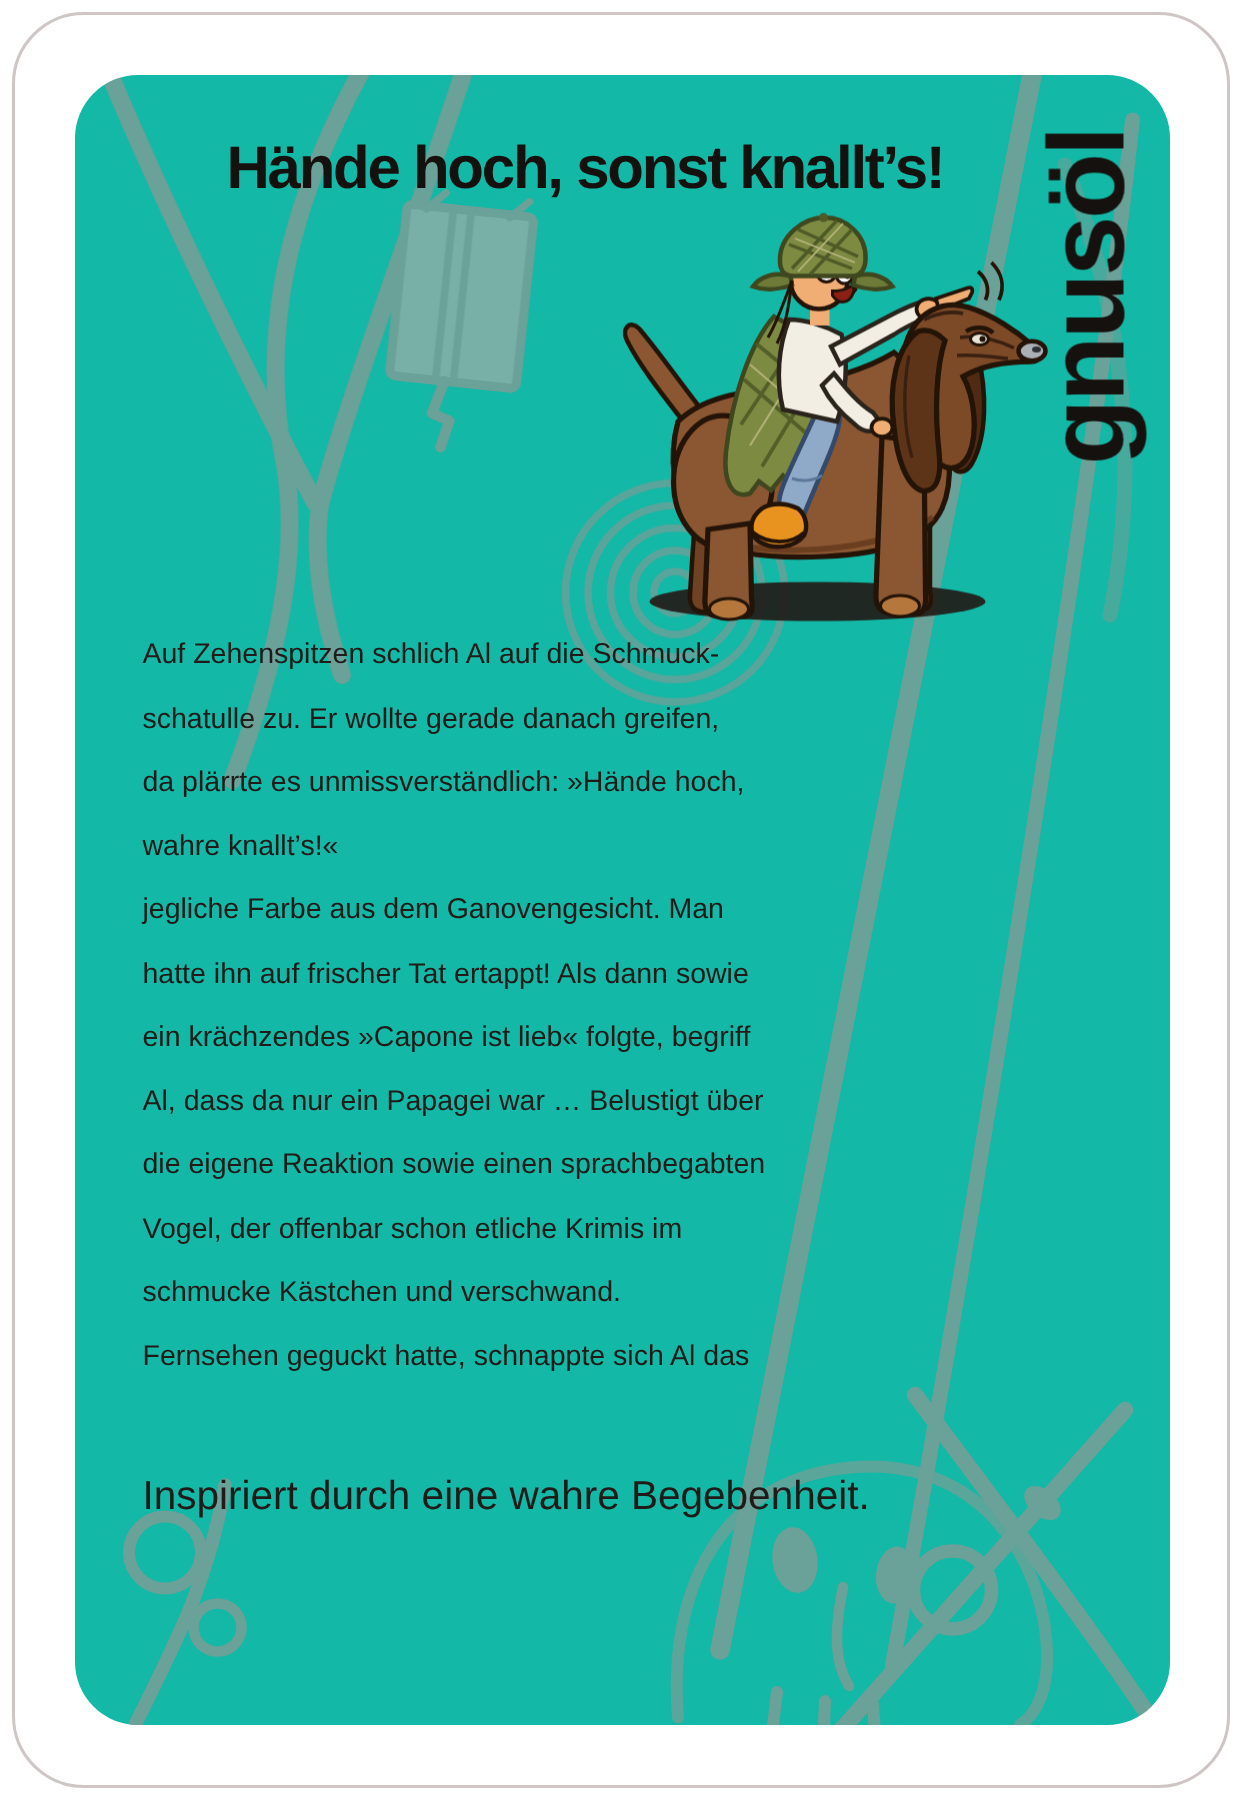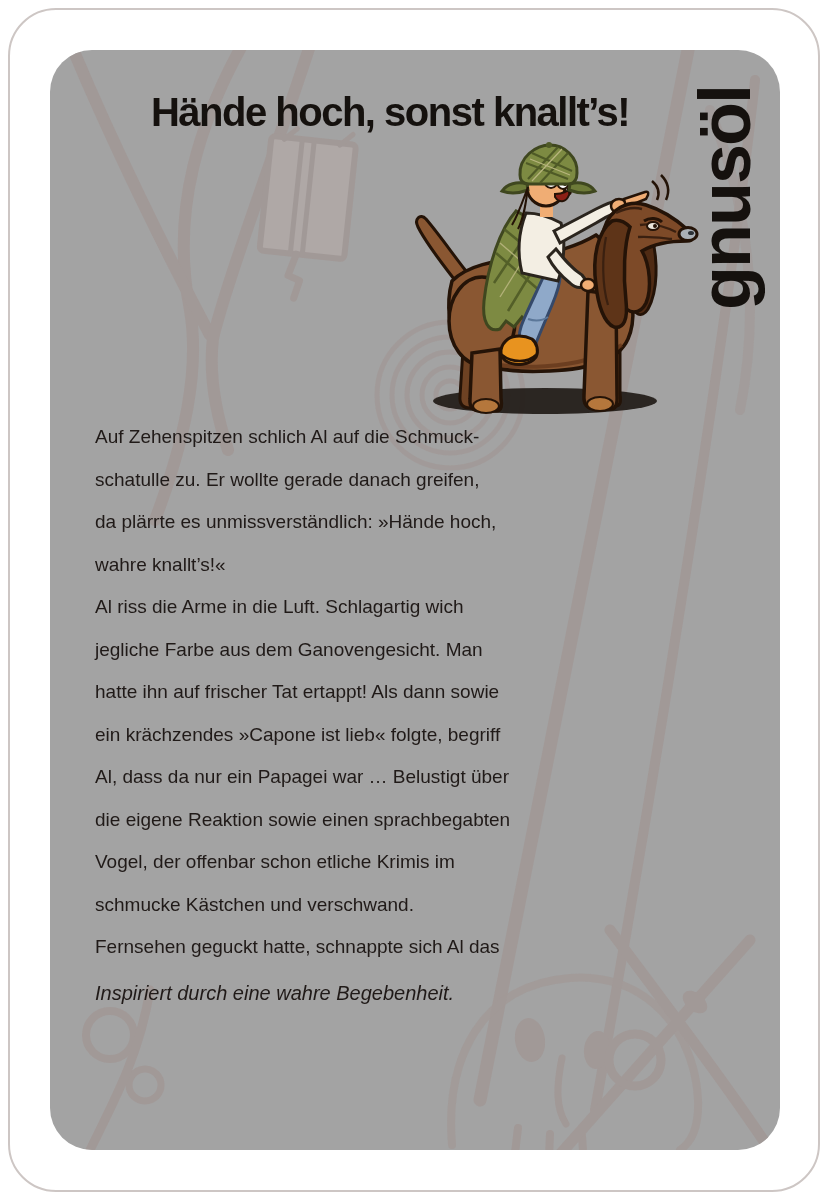--- a/index.html
+++ b/index.html
@@ -6,21 +6,21 @@
   body{
     width:828px;height:1200px;position:relative;overflow:hidden;
     font-family:"Liberation Sans","DejaVu Sans",sans-serif;
   }
   .outer-card-edge{
     position:absolute;left:8px;top:8px;right:8px;bottom:8px;
     border:2px solid #cdc6c4;border-radius:48px;background:#ffffff;
   }
   .card{
     position:absolute;left:50px;top:50px;width:730px;height:1100px;
-    background:#a3a3a3;border-radius:42px;overflow:hidden;
+    background:#14b8a6;border-radius:42px;overflow:hidden;
   }
   .watermark{position:absolute;left:0;top:0;z-index:0;}
   .illustration{position:absolute;left:350px;top:83px;z-index:1;}
   .title{
     position:absolute;left:0;top:40px;width:680px;z-index:2;
     text-align:center;font-weight:bold;font-size:40px;letter-spacing:-1.5px;
     color:#15110e;white-space:nowrap;
   }
   .side-label{
     position:absolute;left:560px;top:111px;width:230px;height:74px;z-index:2;
@@ -28,21 +28,21 @@
     font-weight:bold;font-size:72px;letter-spacing:-2px;color:#15110e;
     text-align:center;line-height:74px;white-space:nowrap;
   }
   .body-text{
     position:absolute;left:45px;top:366px;width:660px;z-index:2;
     font-size:19px;line-height:42.5px;color:#201a18;
   }
   .body-text .line{white-space:nowrap;}
   .footer-note{
     position:absolute;left:45px;top:932px;width:640px;z-index:2;
-    font-style:italic;font-size:20px;color:#201a18;white-space:nowrap;
+    font-size:27px;color:#201a18;white-space:nowrap;
   }
 </style>
 </head>
 <body>
 
 <div class="outer-card-edge"></div>
 
 <div class="card">
 
   <svg class="watermark" width="730" height="1100" viewBox="0 0 730 1100">
@@ -159,21 +159,20 @@
 
   <div class="title">Hände hoch, sonst knallt’s!</div>
 
   <div class="side-label">gnusöl</div>
 
   <div class="body-text">
     <div class="line">Auf Zehenspitzen schlich Al auf die Schmuck-</div>
     <div class="line">schatulle zu. Er wollte gerade danach greifen,</div>
     <div class="line">da plärrte es unmissverständlich: »Hände hoch,</div>
     <div class="line">wahre knallt’s!«</div>
-    <div class="line">Al riss die Arme in die Luft. Schlagartig wich</div>
     <div class="line">jegliche Farbe aus dem Ganovengesicht. Man</div>
     <div class="line">hatte ihn auf frischer Tat ertappt! Als dann sowie</div>
     <div class="line">ein krächzendes »Capone ist lieb« folgte, begriff</div>
     <div class="line">Al, dass da nur ein Papagei war … Belustigt über</div>
     <div class="line">die eigene Reaktion sowie einen sprachbegabten</div>
     <div class="line">Vogel, der offenbar schon etliche Krimis im</div>
     <div class="line">schmucke Kästchen und verschwand.</div>
     <div class="line">Fernsehen geguckt hatte, schnappte sich Al das</div>
   </div>
 

